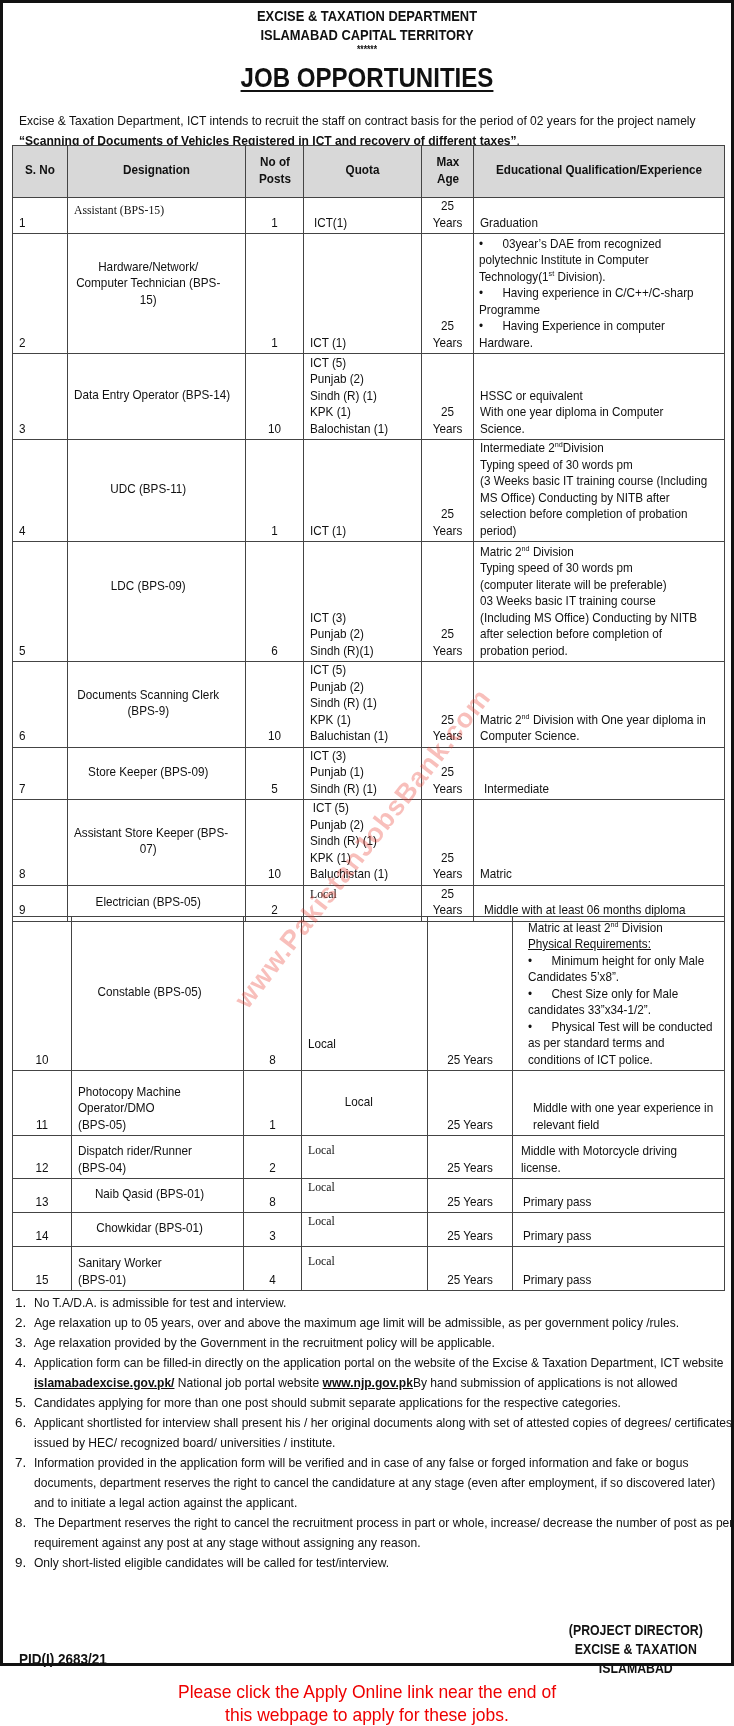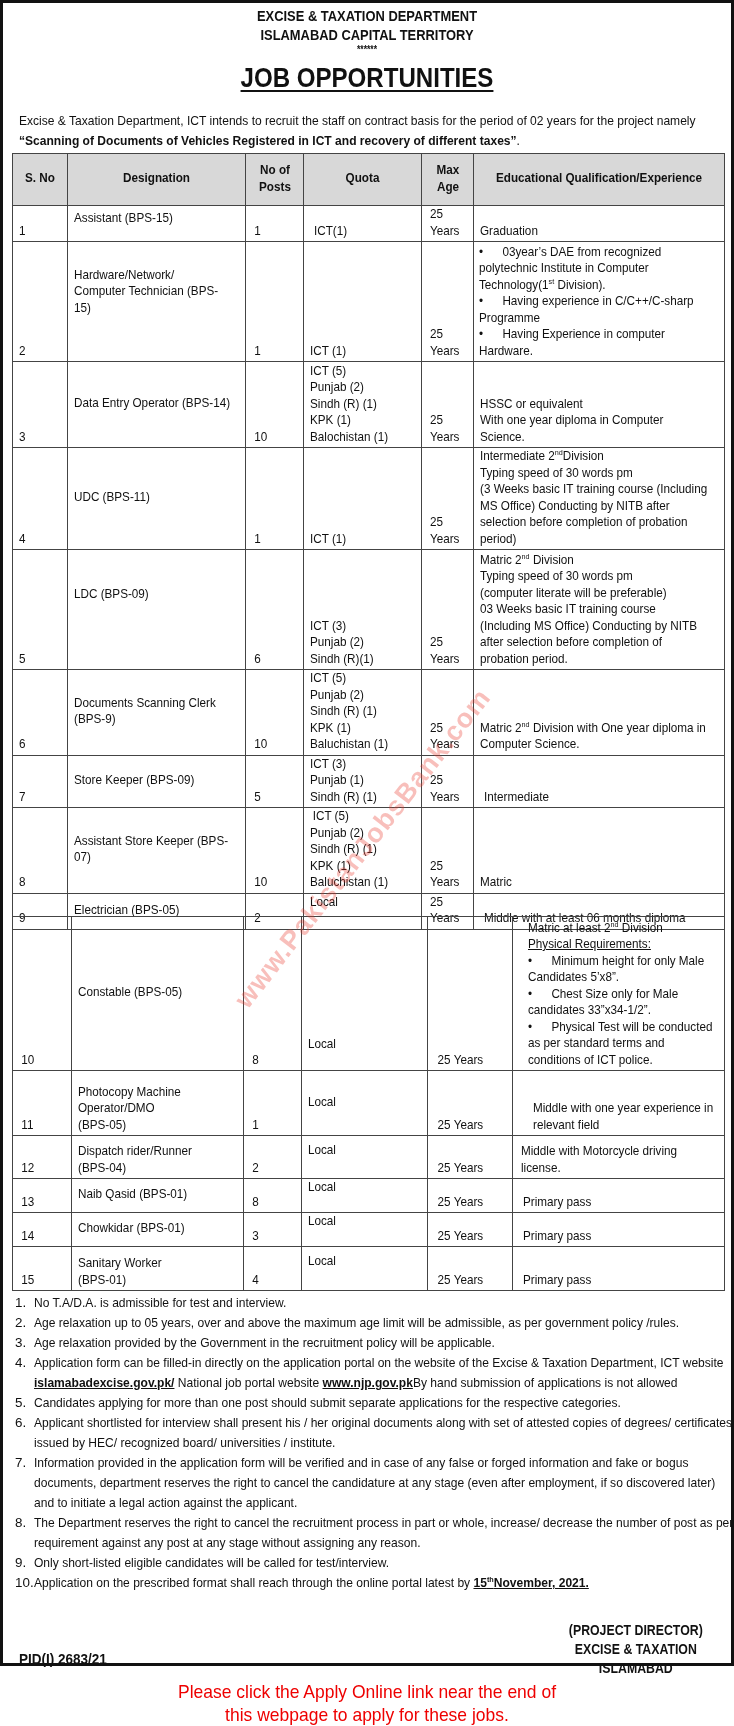--- a/index.html
+++ b/index.html
@@ -14,29 +14,29 @@
   .h2 { top: 22px; font-size: 15px; line-height: 19px; }
   .stars { top: 42px; font-size: 10px; line-height: 10px; }
   .title { top: 58px; font-size: 28px; line-height: 34px; }
   .title span { text-decoration: underline; text-decoration-thickness: 2px; text-underline-offset: 3px; }
   .intro { position: absolute; left: 16px; width: 700px; font-size: 13.4px; line-height: 20px; transform: scaleX(0.9); transform-origin: left; white-space: nowrap; }
   .intro1 { top: 108px; width: 790px; }
   .intro2 { top: 128px; font-weight: bold; }
 
   table { position: absolute; border-collapse: collapse; table-layout: fixed; font-size: 13px; }
   td, th { border: 1.5px solid #444; vertical-align: bottom; padding: 0 6px 2px 6px; line-height: 16.5px; overflow: hidden; }
-  .t1 { left: 9px; top: 150px; width: 712px; }
+  .t1 { left: 9px; top: 142px; width: 712px; }
   .t2 { left: 9px; top: 913px; width: 712px; }
   th { background: #d8d8d8; font-weight: bold; vertical-align: middle; text-align: center; font-size: 13px; height: 52px; }
   .cell-inner { transform: scaleX(0.9); transform-origin: left bottom; white-space: nowrap; display: block; }
-  .cell-c { }
+  .cell-c { text-align: center; }
   .cell-c .cell-inner { transform-origin: center bottom; }
   th .cell-inner { transform-origin: center; white-space: normal; }
-  .va-top { vertical-align: top; }
-  .va-mid { vertical-align: middle; }
+  .va-top { vertical-align: top; font-family: Liberation Serif, serif; }
+  .va-mid { vertical-align: middle; text-align: center; }
   .bullet { position: relative; padding-left: 0; }
   .bullet::before { content: "\2022"; display: inline-block; width: 26px; }
   sup { font-size: 8px; line-height: 0; vertical-align: super; }
   .ul { text-decoration: underline; }
 
   .notes { position: absolute; left: 12px; top: 1290px; width: 710px; font-size: 13.4px; line-height: 20px; }
   .note { position: relative; padding-left: 19px; }
   .note .num { position: absolute; left: 0; top: 0; }
   .note .txt { display: block; transform: scaleX(0.9); transform-origin: left; width: 780px; }
   .note b.u { text-decoration: underline; }
@@ -530,24 +530,20 @@
       </div>
     <div class="note">
         <span class="num">8.</span>
         <span class="txt">The Department reserves the right to cancel the recruitment process in part or whole, increase/ decrease the number of post as per</span>
         <span class="txt">requirement against any post at any stage without assigning any reason.</span>
       </div>
     <div class="note">
         <span class="num">9.</span>
         <span class="txt">Only short-listed eligible candidates will be called for test/interview.</span>
       </div>
-    <div class="note">
-        <span class="num">10.</span>
-      <span class="txt"><span>Application on the prescribed format shall reach through the online portal latest by </span><b class="u"><span>15</span><sup>th</sup><span>November, 2021.</span></b></span>
-    </div>
   </div>
 
   <div class="sig">
     <div>(PROJECT DIRECTOR)</div>
     <div>EXCISE &amp; TAXATION</div>
     <div>ISLAMABAD</div>
   </div>
   <div class="pid">PID(I) 2683/21</div>
 </div>
 

